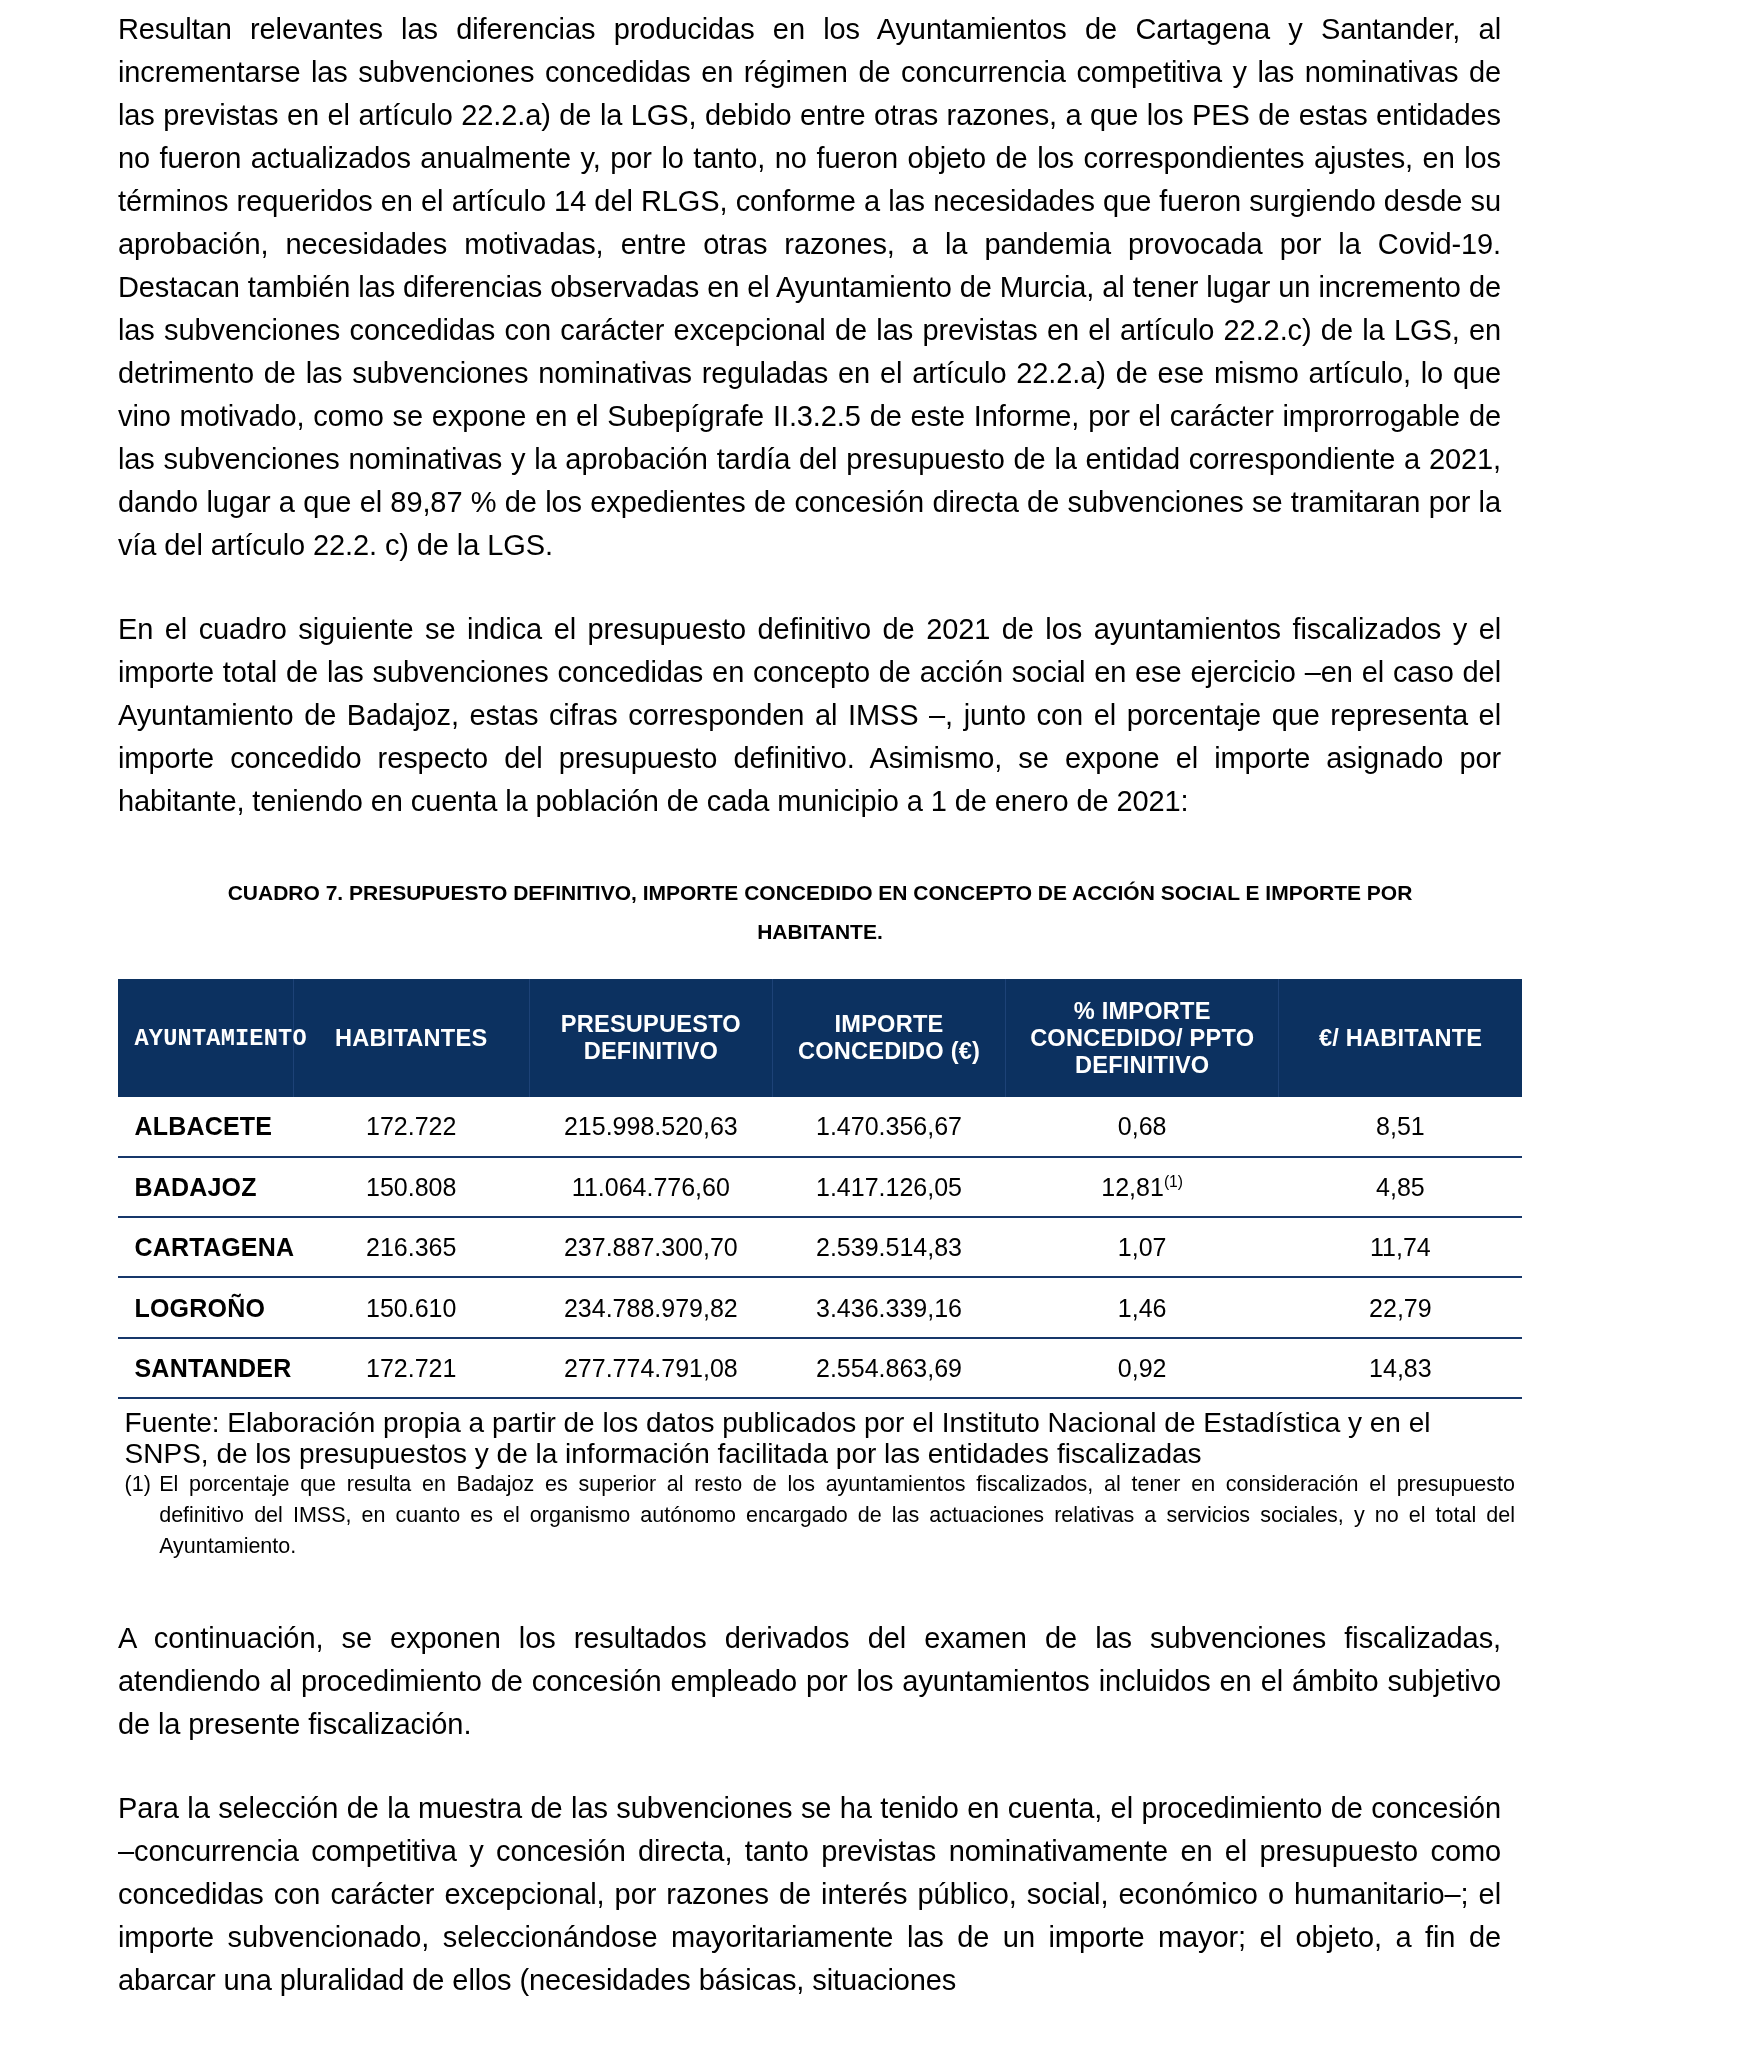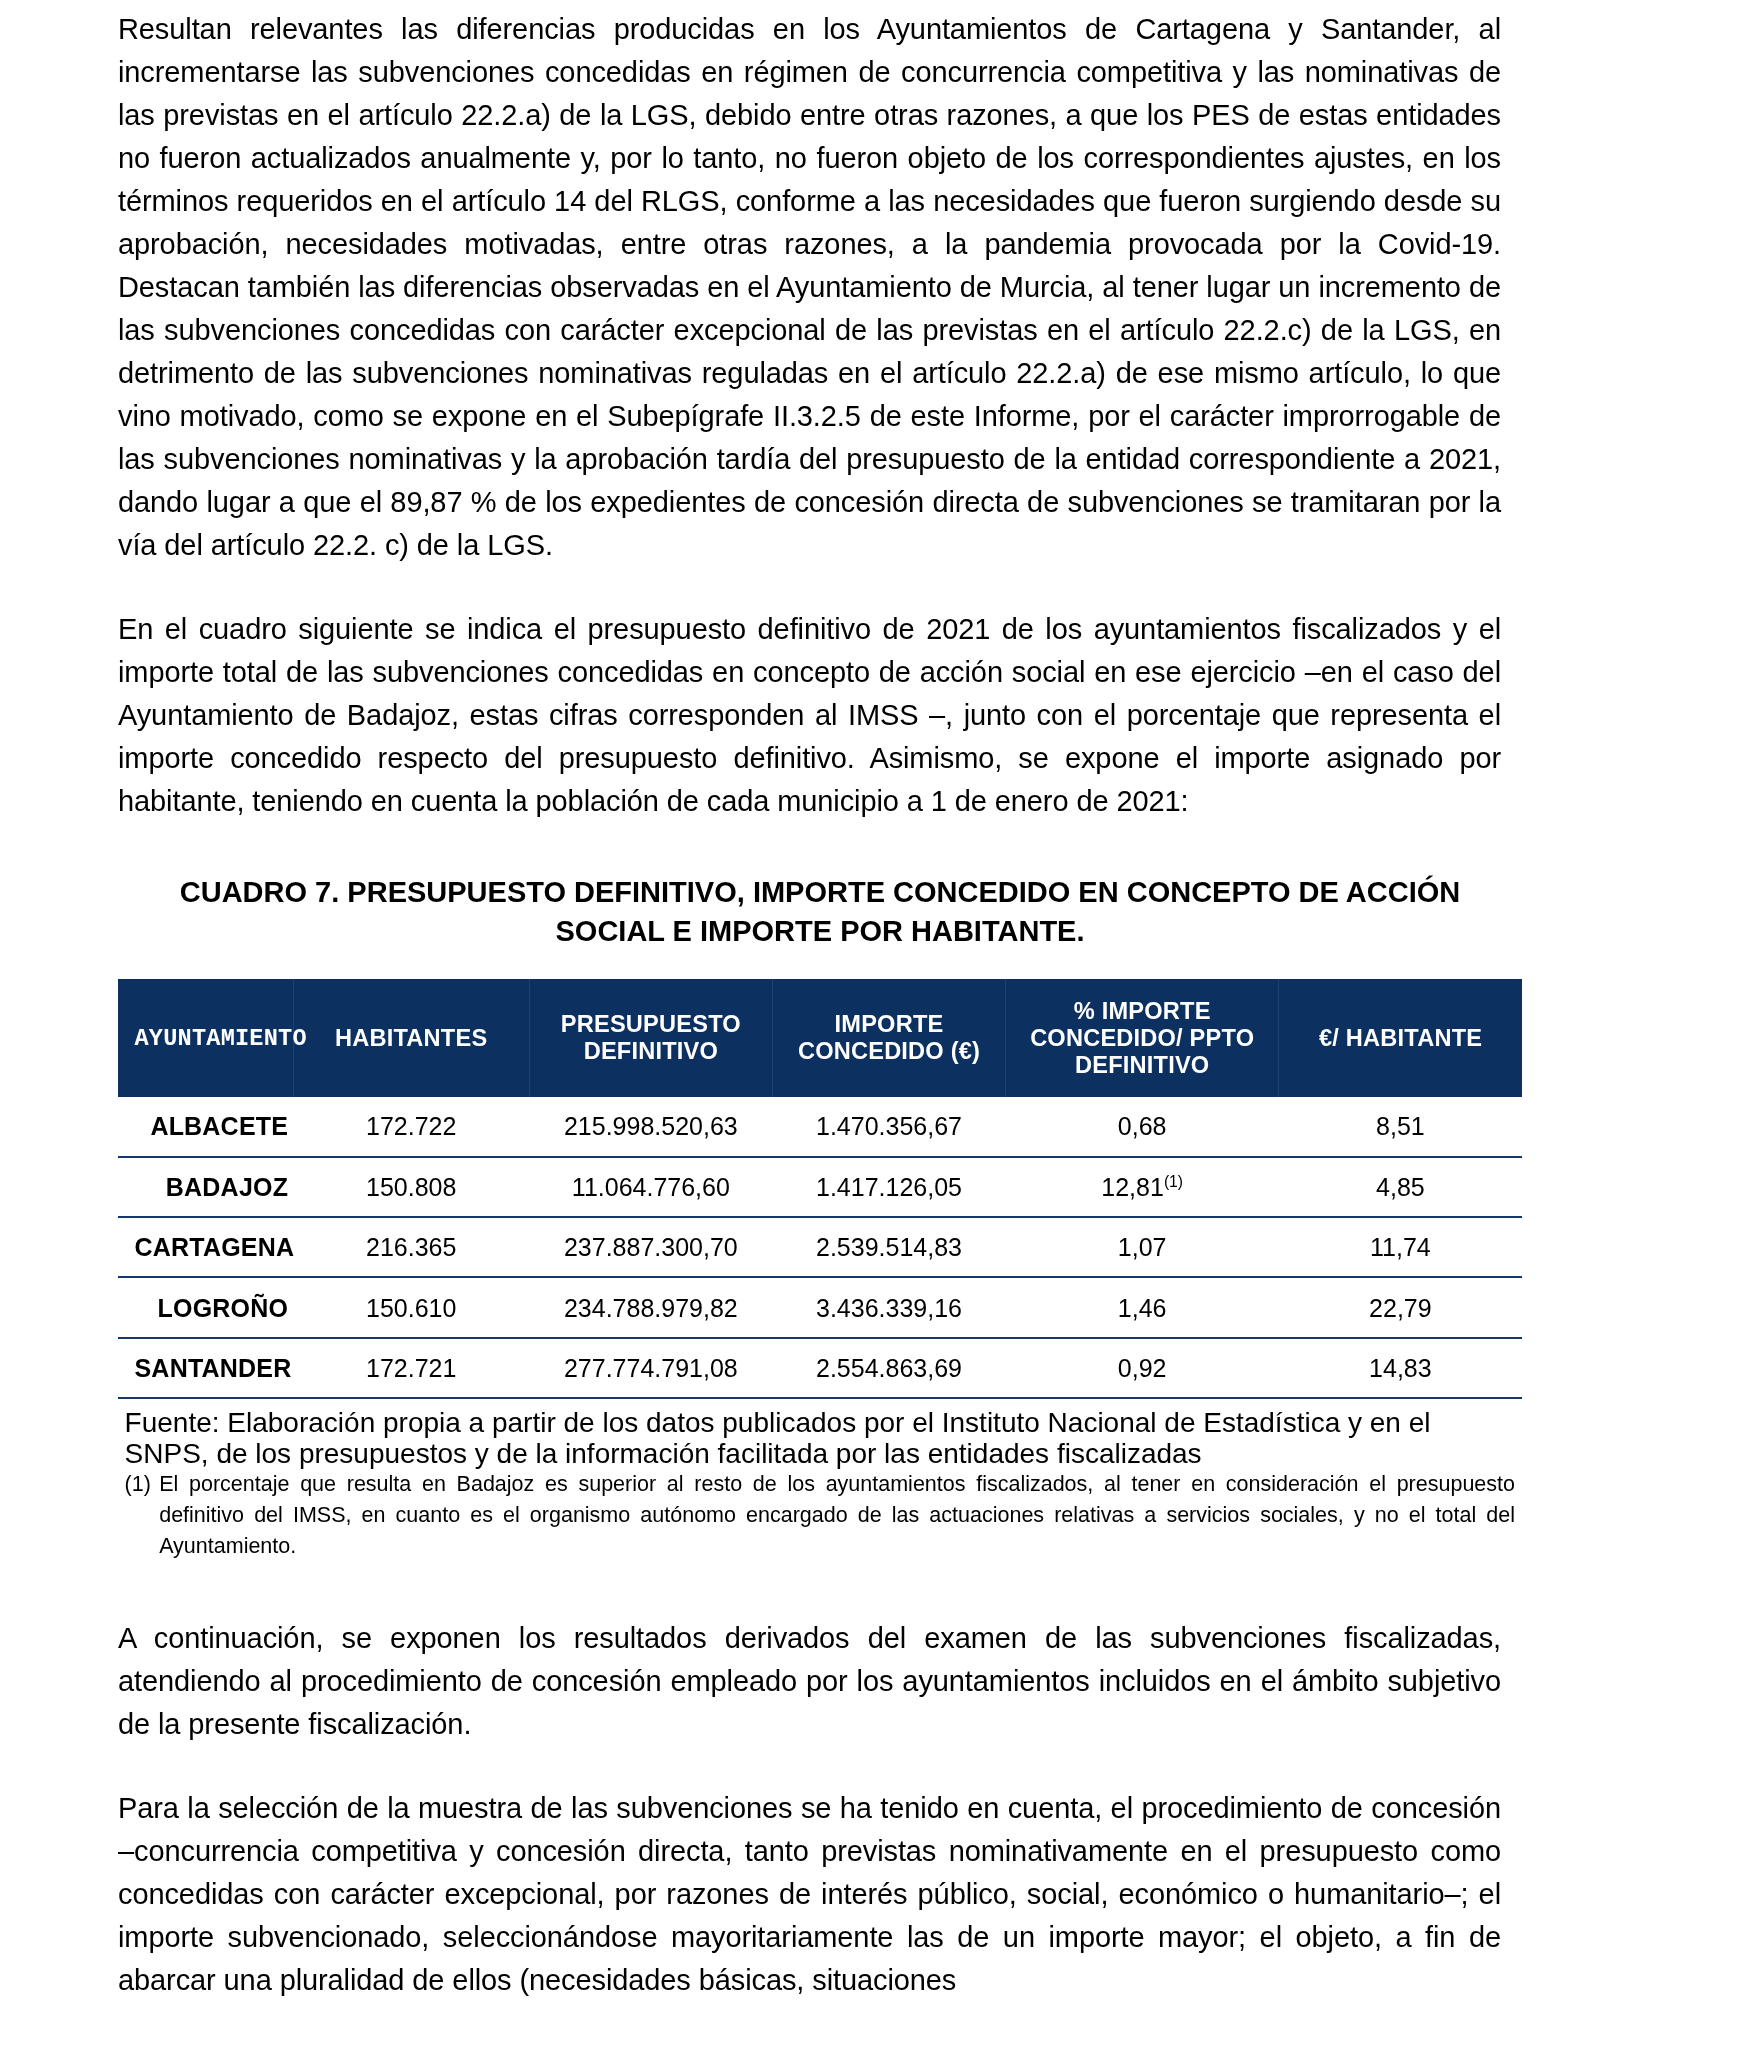--- a/index.html
+++ b/index.html
@@ -30,21 +30,21 @@
     font-stretch: condensed;
   }
   .gap-para { height: 41px; }
 
   
   .table-block {
     margin: 0 auto;
     width: 1404px;
   }
   .table-caption {
-    font-size: 29px;
+    font-size: 21px;
     font-weight: bold;
     line-height: 39px;
     text-align: center;
     margin: 0 0 28px 0;
     padding: 0 45px;
     box-sizing: border-box;
   }
   table.data {
     border-collapse: collapse;
     width: 1404px;
@@ -81,21 +81,21 @@
     padding: 10.7px 5px 10.7px 5px;
     height: 37px;
     vertical-align: middle;
     border-bottom: 2.5px solid #17376a;
     border-top: none;
   }
   table.data tbody tr:last-child td {
     border-bottom: 2.5px solid #17376a;
   }
   table.data tbody td.name {
-    text-align: right;
+    text-align: left;
     font-weight: bold;
     padding-left: 16.5px;
     letter-spacing: 0.2px;
   }
   table.data tbody td.val {
     text-align: center;
   }
   sup.fn {
     font-size: 15.7px;
     vertical-align: super;

